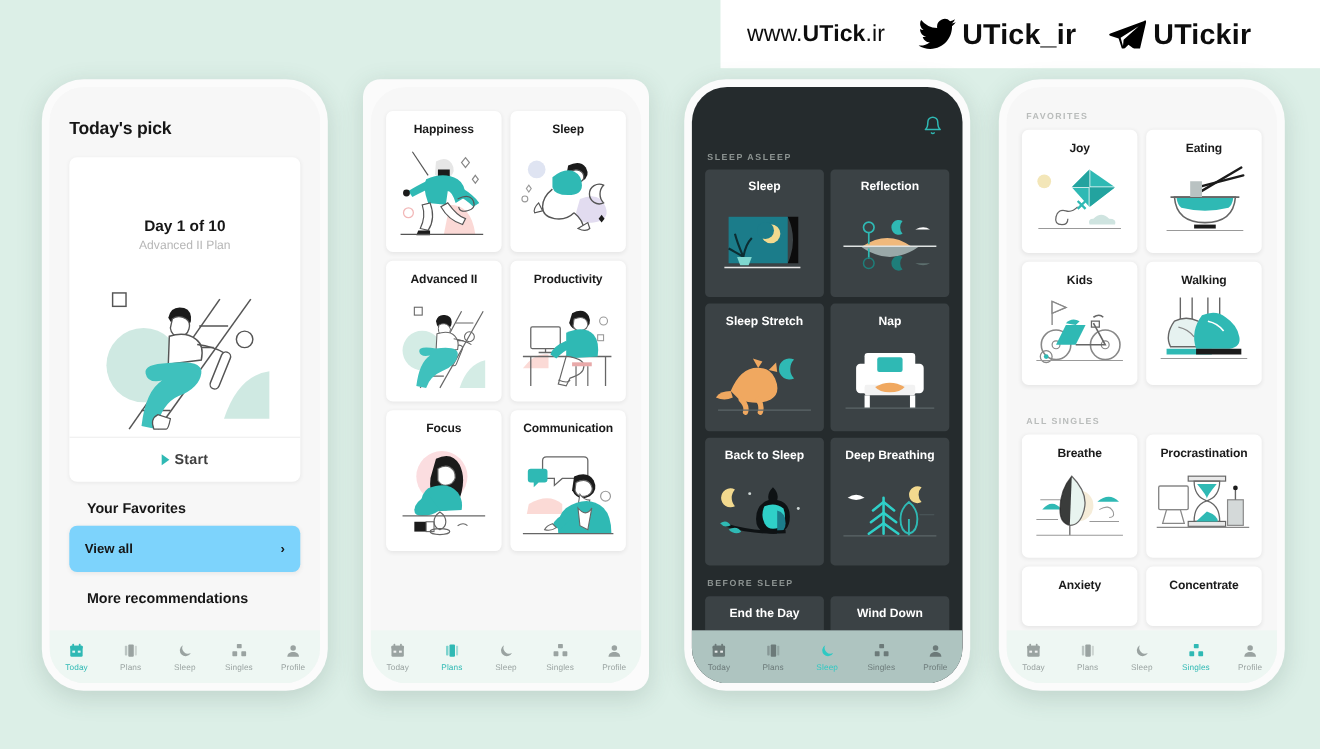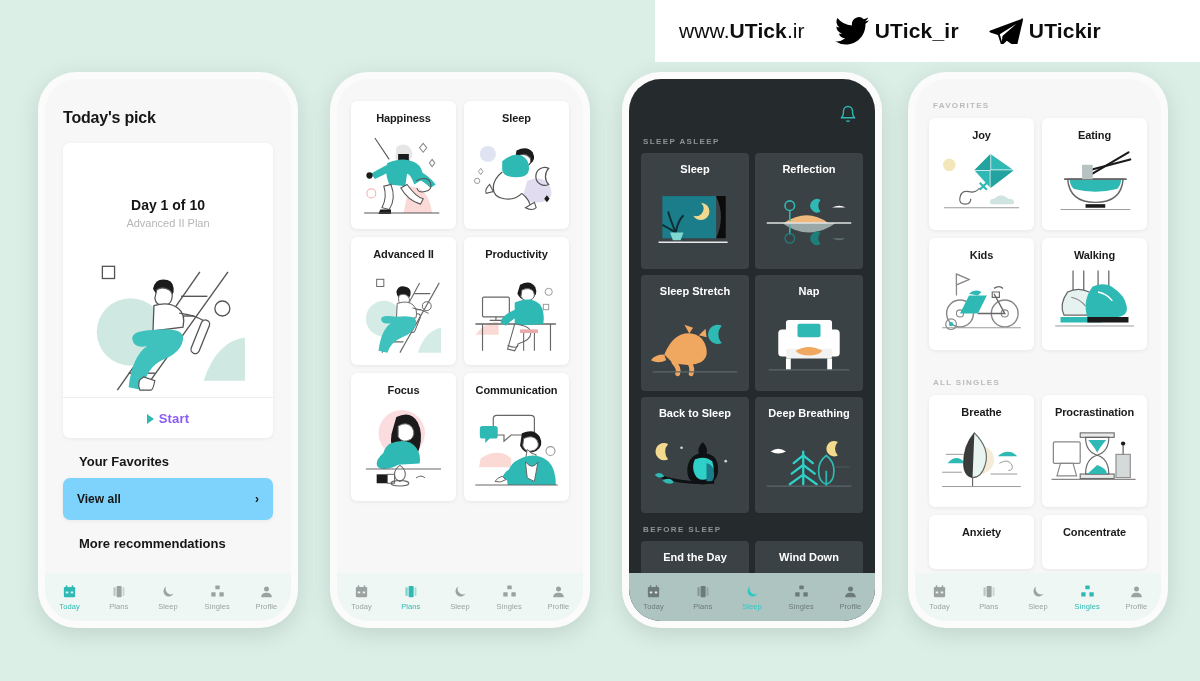--- a/index.html
+++ b/index.html
@@ -13,56 +13,56 @@
 
   
   .banner {
     position: absolute; left: 655px; top: 0; width: 545px; height: 62px;
     background: #ffffff; display: flex; align-items: center; gap: 30px;
     padding-left: 24px;
   }
   .banner-item { display: flex; align-items: center; gap: 6px; color: #0d0d0d; }
   .banner-url { font-size: 21px; letter-spacing: .1px; }
   .banner-url b { font-weight: 700; }
-  .banner-handle { font-size: 21px; font-weight: 700; letter-spacing: .2px; }
+  .banner-handle { font-size: 26px; font-weight: 700; letter-spacing: .2px; }
   .bicon { display: inline-block; line-height: 0; }
   .bicon svg { display: block; }
 
   
   .phone {
     position: absolute; top: 72px; width: 260px; height: 556px;
     border-radius: 38px; background: #fbfbfb;
     box-shadow: 0 6px 22px rgba(60,90,80,.18);
     overflow: hidden; padding: 7px;
   }
   .screen {
     width: 100%; height: 100%; border-radius: 32px; overflow: hidden;
     position: relative; background: #f7f7f7;
   }
   #phone1 { left: 38px; }
-  #phone2 { left: 330px; }
+  #phone2 { left: 330px; border-radius: 16px; }
   #phone3 { left: 622px; background:#fbfbfb; }
   #phone4 { left: 908px; }
   #phone3 .screen { background: #252b2d; }
 
   .scr-body { position: absolute; inset: 0 0 48px 0; overflow: hidden; }
 
   
   .p1 { padding: 30px 18px 0 18px; background: #f7f7f7; height: 100%; }
   .p1-title { font-size: 16px; font-weight: 700; color: #161616; letter-spacing: -.2px; }
   .pick-card {
     margin-top: 16px; background: #fff; border-radius: 7px;
     box-shadow: 0 1px 4px rgba(0,0,0,.06); overflow: hidden;
   }
   .pick-head { padding: 14px 10px 6px; text-align: center; }
   .pick-day { font-size: 14px; font-weight: 700; color: #161616; margin-top: 40px; }
   .pick-plan { font-size: 11px; color: #b6b6b6; margin-top: 4px; }
   .pick-art { height: 162px; position: relative; overflow: hidden; }
   .pick-foot { border-top: 1px solid #eee; padding: 11px 0; text-align: center; }
-  .start-label { color: #8b5cf6; font-size: 13px; font-weight: 600; letter-spacing: .2px; }
+  .start-label { color: #404040; font-size: 13px; font-weight: 600; letter-spacing: .2px; }
   .play-tri {
     display: inline-block; width: 0; height: 0; margin-right: 5px;
     border-left: 7px solid #2fb9b4; border-top: 5px solid transparent;
     border-bottom: 5px solid transparent; vertical-align: -1px;
   }
   .sec-title { font-size: 13px; font-weight: 700; color: #161616; margin: 16px 16px 9px; }
   .viewall {
     background: #7dd3fc; border-radius: 7px; box-shadow: 0 1px 4px rgba(0,0,0,.06);
     height: 42px; display: flex; align-items: center; justify-content: space-between;
     padding: 0 14px;

